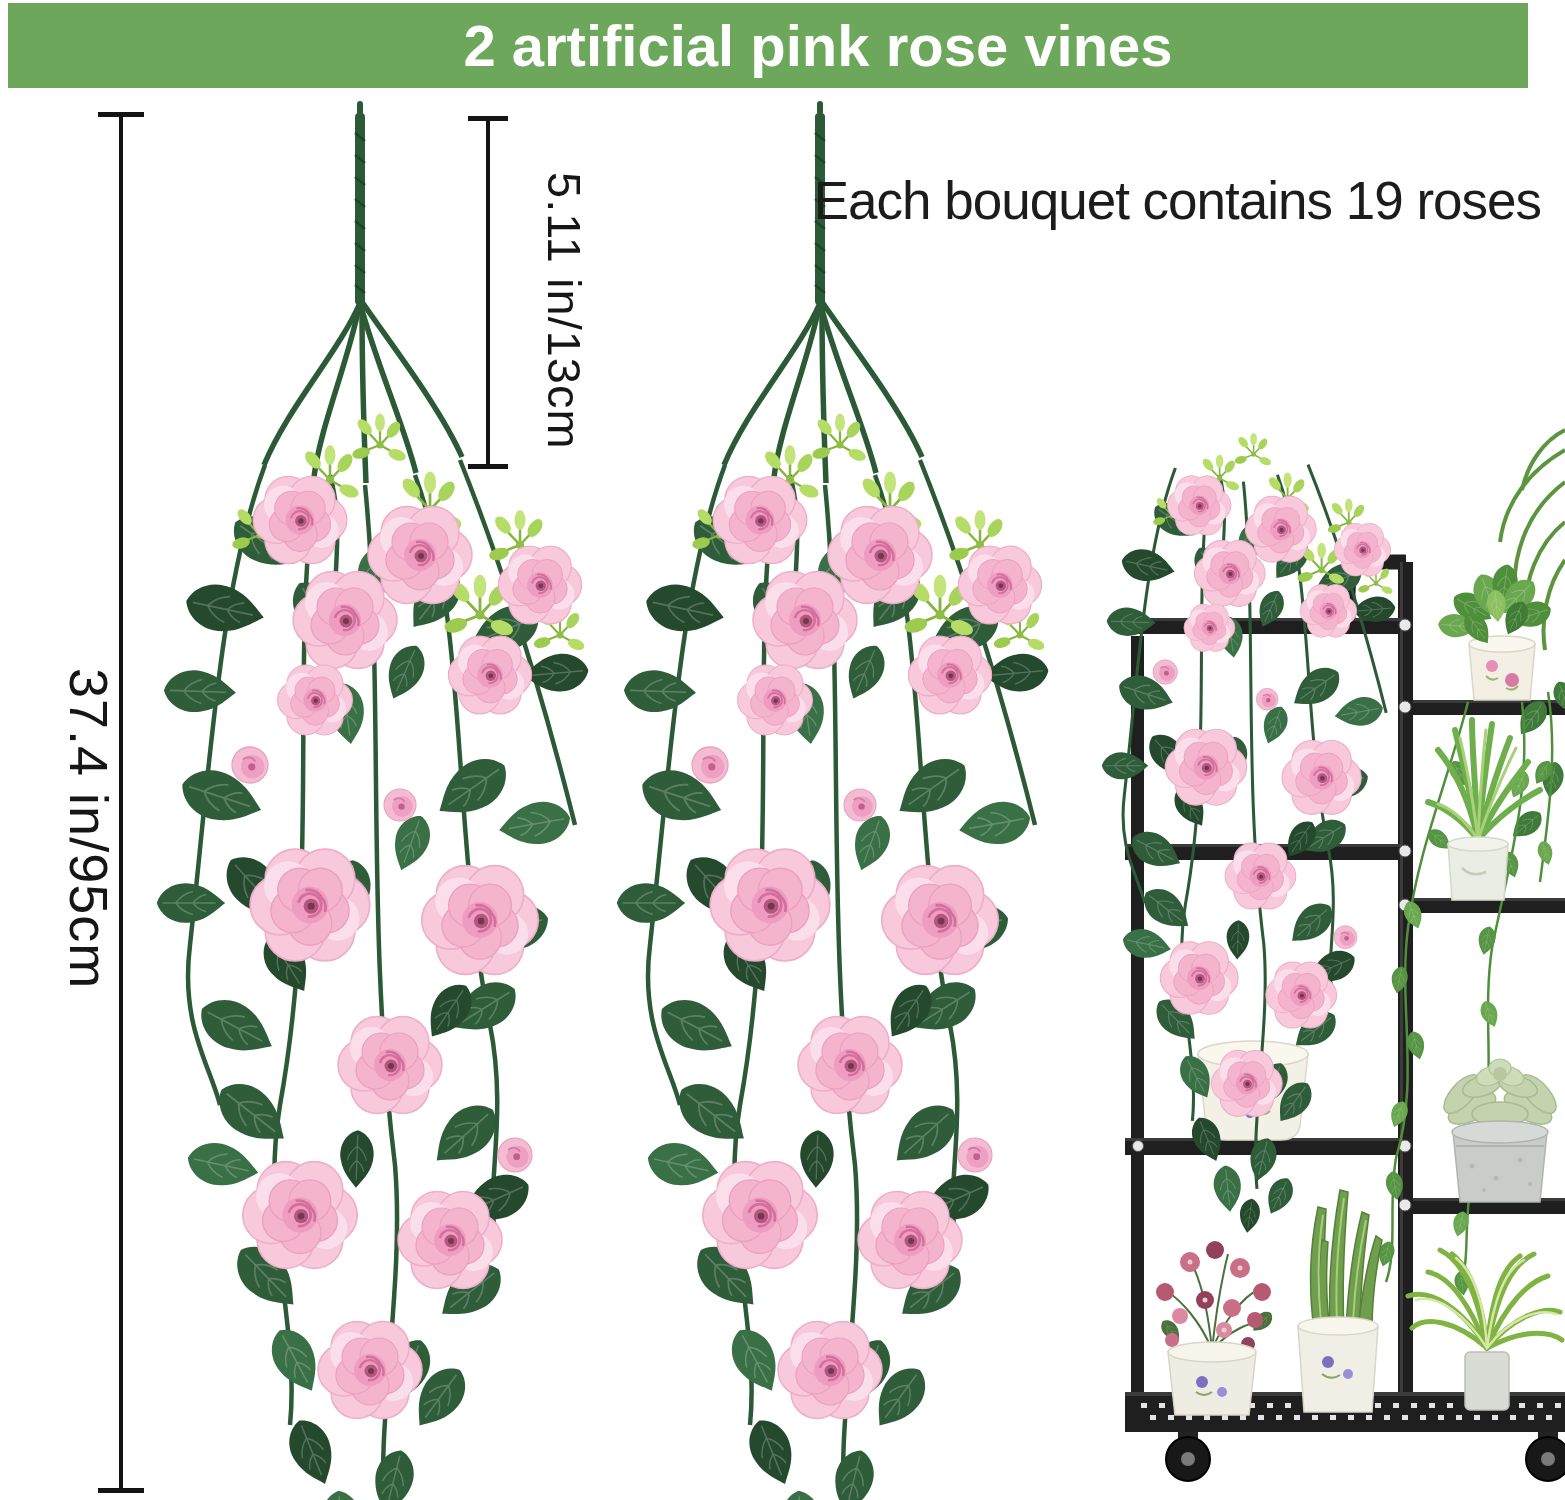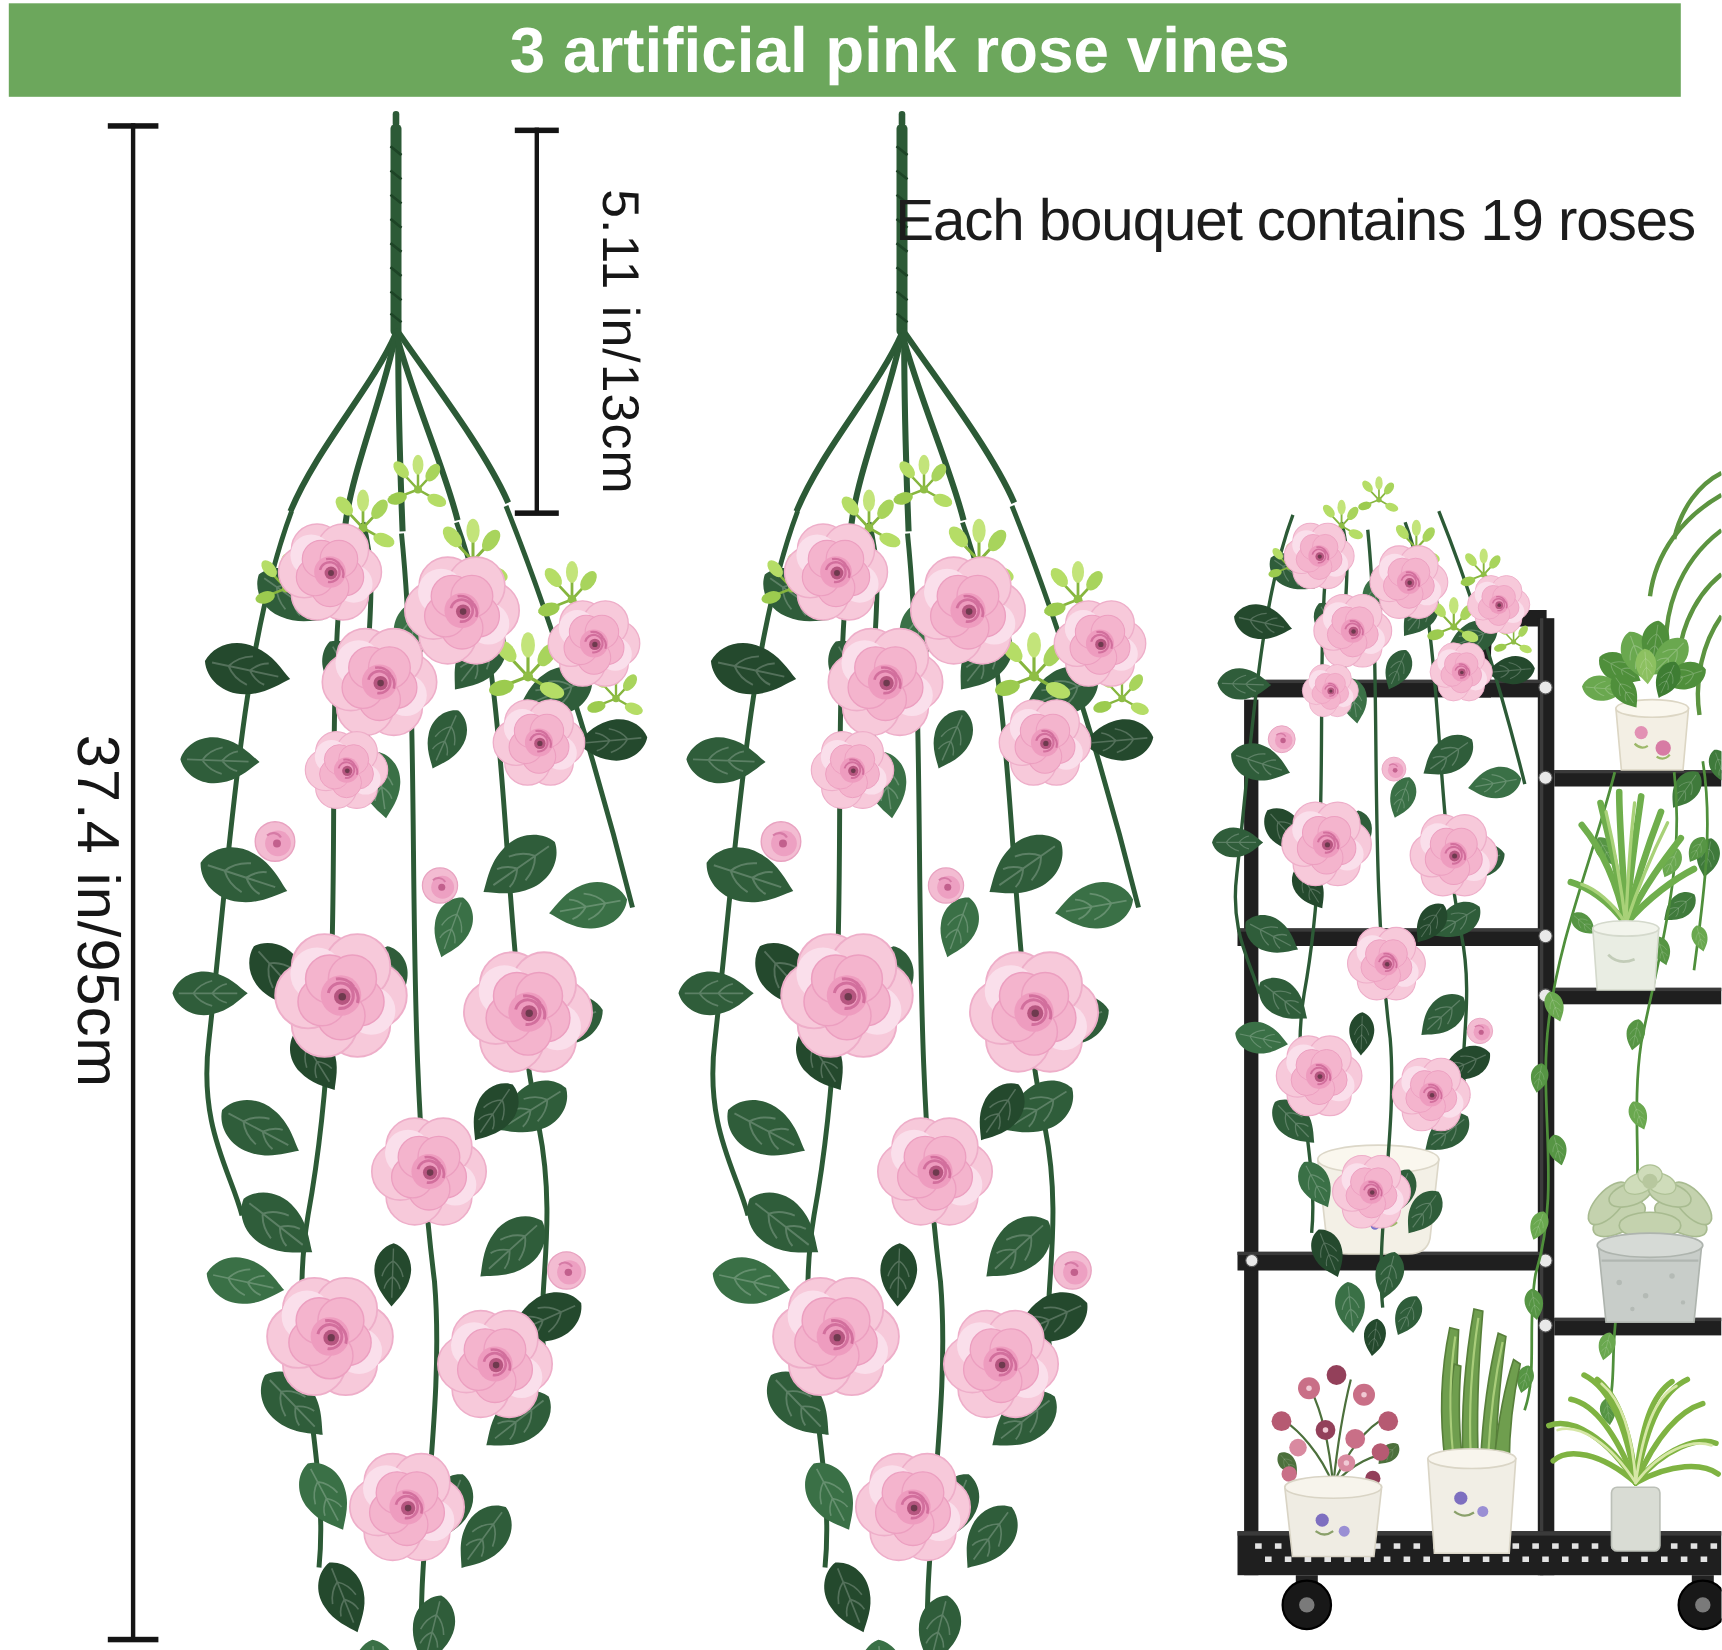--- a/index.html
+++ b/index.html
@@ -481,21 +481,21 @@
     </g>
 
     <use href="#cluster" transform="translate(1240 468) scale(0.68)"></use>
   </g>
 
   <use href="#bouquet" transform="translate(360 115)"></use>
   <use href="#bouquet" transform="translate(820 115)"></use>
 </svg>
 
 <header class="banner">
-  <span>3 artificial pink rose vines</span>
+  <span>2 artificial pink rose vines</span>
 </header>
 
 <div class="dim">
   <span class="cap" style="left:98px;top:112px;width:46px;height:5px;"></span>
   <span class="bar" style="left:119px;top:112px;width:4px;height:1380px;"></span>
   <span class="cap" style="left:98px;top:1488px;width:46px;height:5px;"></span>
 </div>
 <div class="dim-label label-total">37.4 in/95cm</div>
 
 <div class="dim">

